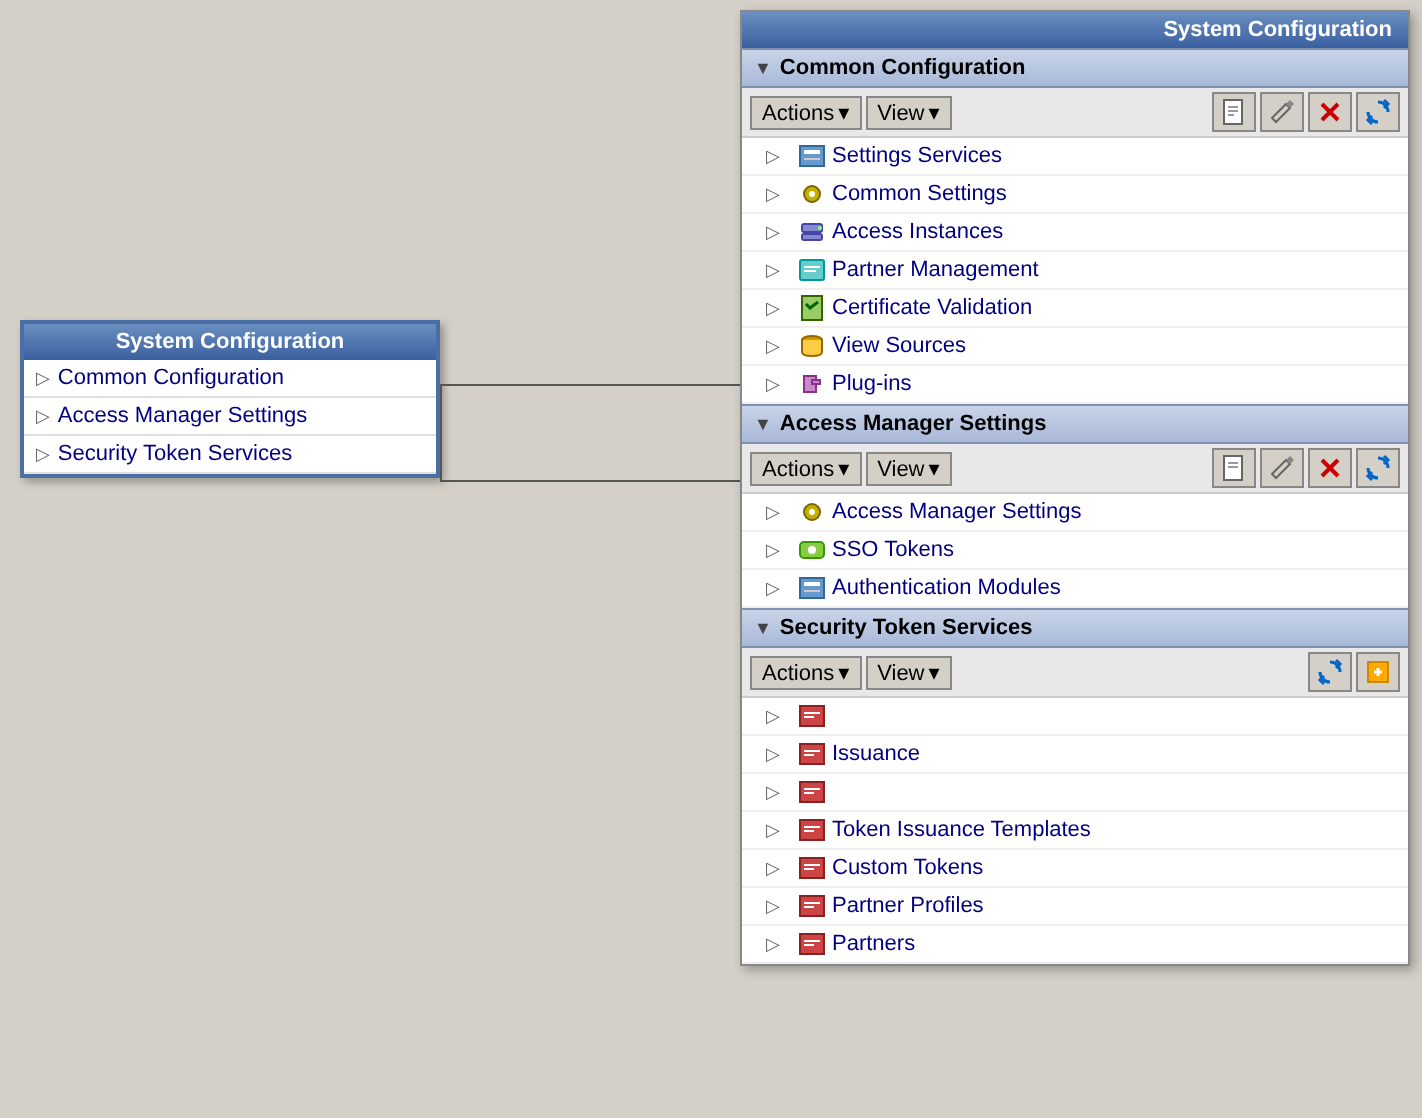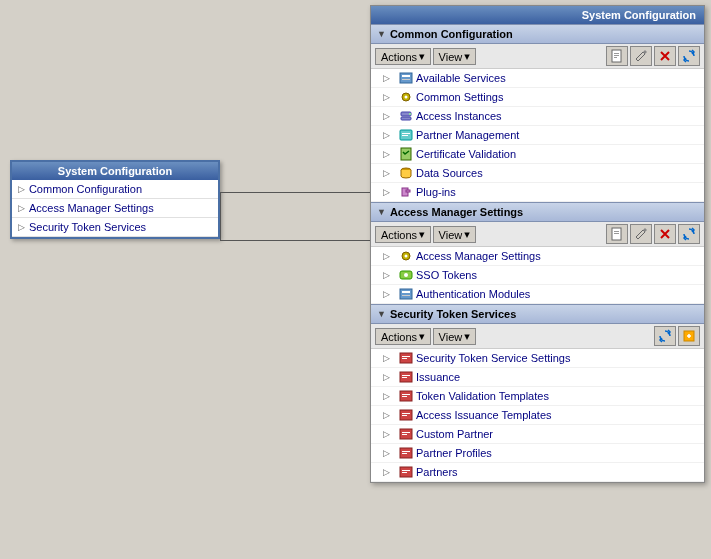--- a/index.html
+++ b/index.html
@@ -229,21 +229,21 @@
     </button>
   </div>
   <div class="section-content">
     <div class="tree-row">
       <span class="tree-expand">▷</span>
       <svg class="icon-svg" viewBox="0 0 14 14">
           <rect x="1" y="2" width="12" height="10" fill="#6699cc" stroke="#336699" stroke-width="1"></rect>
           <rect x="3" y="4" width="8" height="2" fill="#fff"></rect>
           <rect x="3" y="8" width="8" height="1" fill="#ccc"></rect>
         </svg>
-      <span class="tree-label">Available Services</span>
+      <span class="tree-label">Settings Services</span>
     </div>
     <div class="tree-row">
       <span class="tree-expand">▷</span>
       <svg class="icon-svg" viewBox="0 0 14 14">
           <circle cx="7" cy="7" r="4" fill="#c0b000" stroke="#806000" stroke-width="1"></circle>
           <circle cx="7" cy="7" r="1.5" fill="#fff"></circle>
         </svg>
       <span class="tree-label">Common Settings</span>
     </div>
     <div class="tree-row">
@@ -271,21 +271,21 @@
           <path d="M4 5 L6 7 L10 4" fill="none" stroke="#006600" stroke-width="1.5"></path>
         </svg>
       <span class="tree-label">Certificate Validation</span>
     </div>
     <div class="tree-row">
       <span class="tree-expand">▷</span>
       <svg class="icon-svg" viewBox="0 0 14 14">
           <ellipse cx="7" cy="4" rx="5" ry="2" fill="#cc9900" stroke="#996600" stroke-width="1"></ellipse>
           <path d="M2 4 L2 10 Q2 12 7 12 Q12 12 12 10 L12 4" fill="#ffcc44" stroke="#996600" stroke-width="1"></path>
         </svg>
-      <span class="tree-label">Data Sources</span>
+      <span class="tree-label">View Sources</span>
     </div>
     <div class="tree-row">
       <span class="tree-expand">▷</span>
       <svg class="icon-svg" viewBox="0 0 14 14">
           <rect x="3" y="3" width="6" height="8" fill="#cc88cc" stroke="#883388" stroke-width="1"></rect>
           <rect x="7" y="5" width="4" height="2" fill="#cc88cc" stroke="#883388" stroke-width="1"></rect>
         </svg>
       <span class="tree-label">Plug-ins</span>
     </div>
   </div>
@@ -389,57 +389,55 @@
     </button>
   </div>
   <div class="section-content">
     <div class="tree-row">
       <span class="tree-expand">▷</span>
       <svg class="icon-svg" viewBox="0 0 14 14">
           <rect x="1" y="2" width="12" height="10" fill="#cc4444" stroke="#882222" stroke-width="1"></rect>
           <rect x="3" y="5" width="8" height="1" fill="#fff"></rect>
           <rect x="3" y="7" width="5" height="1" fill="#fff"></rect>
         </svg>
-      <span class="tree-label">Security Token Service Settings</span>
     </div>
     <div class="tree-row">
       <span class="tree-expand">▷</span>
       <svg class="icon-svg" viewBox="0 0 14 14">
           <rect x="1" y="2" width="12" height="10" fill="#cc4444" stroke="#882222" stroke-width="1"></rect>
           <rect x="3" y="5" width="8" height="1" fill="#fff"></rect>
           <rect x="3" y="7" width="5" height="1" fill="#fff"></rect>
         </svg>
       <span class="tree-label">Issuance</span>
     </div>
     <div class="tree-row">
       <span class="tree-expand">▷</span>
       <svg class="icon-svg" viewBox="0 0 14 14">
           <rect x="1" y="2" width="12" height="10" fill="#cc4444" stroke="#882222" stroke-width="1"></rect>
           <rect x="3" y="5" width="8" height="1" fill="#fff"></rect>
           <rect x="3" y="7" width="5" height="1" fill="#fff"></rect>
         </svg>
-      <span class="tree-label">Token Validation Templates</span>
-    </div>
-    <div class="tree-row">
-      <span class="tree-expand">▷</span>
-      <svg class="icon-svg" viewBox="0 0 14 14">
-          <rect x="1" y="2" width="12" height="10" fill="#cc4444" stroke="#882222" stroke-width="1"></rect>
-          <rect x="3" y="5" width="8" height="1" fill="#fff"></rect>
-          <rect x="3" y="7" width="5" height="1" fill="#fff"></rect>
-        </svg>
-      <span class="tree-label">Access Issuance Templates</span>
-    </div>
-    <div class="tree-row">
-      <span class="tree-expand">▷</span>
-      <svg class="icon-svg" viewBox="0 0 14 14">
-          <rect x="1" y="2" width="12" height="10" fill="#cc4444" stroke="#882222" stroke-width="1"></rect>
-          <rect x="3" y="5" width="8" height="1" fill="#fff"></rect>
-          <rect x="3" y="7" width="5" height="1" fill="#fff"></rect>
-        </svg>
-      <span class="tree-label">Custom Partner</span>
+    </div>
+    <div class="tree-row">
+      <span class="tree-expand">▷</span>
+      <svg class="icon-svg" viewBox="0 0 14 14">
+          <rect x="1" y="2" width="12" height="10" fill="#cc4444" stroke="#882222" stroke-width="1"></rect>
+          <rect x="3" y="5" width="8" height="1" fill="#fff"></rect>
+          <rect x="3" y="7" width="5" height="1" fill="#fff"></rect>
+        </svg>
+      <span class="tree-label">Token Issuance Templates</span>
+    </div>
+    <div class="tree-row">
+      <span class="tree-expand">▷</span>
+      <svg class="icon-svg" viewBox="0 0 14 14">
+          <rect x="1" y="2" width="12" height="10" fill="#cc4444" stroke="#882222" stroke-width="1"></rect>
+          <rect x="3" y="5" width="8" height="1" fill="#fff"></rect>
+          <rect x="3" y="7" width="5" height="1" fill="#fff"></rect>
+        </svg>
+      <span class="tree-label">Custom Tokens</span>
     </div>
     <div class="tree-row">
       <span class="tree-expand">▷</span>
       <svg class="icon-svg" viewBox="0 0 14 14">
           <rect x="1" y="2" width="12" height="10" fill="#cc4444" stroke="#882222" stroke-width="1"></rect>
           <rect x="3" y="5" width="8" height="1" fill="#fff"></rect>
           <rect x="3" y="7" width="5" height="1" fill="#fff"></rect>
         </svg>
       <span class="tree-label">Partner Profiles</span>
     </div>

